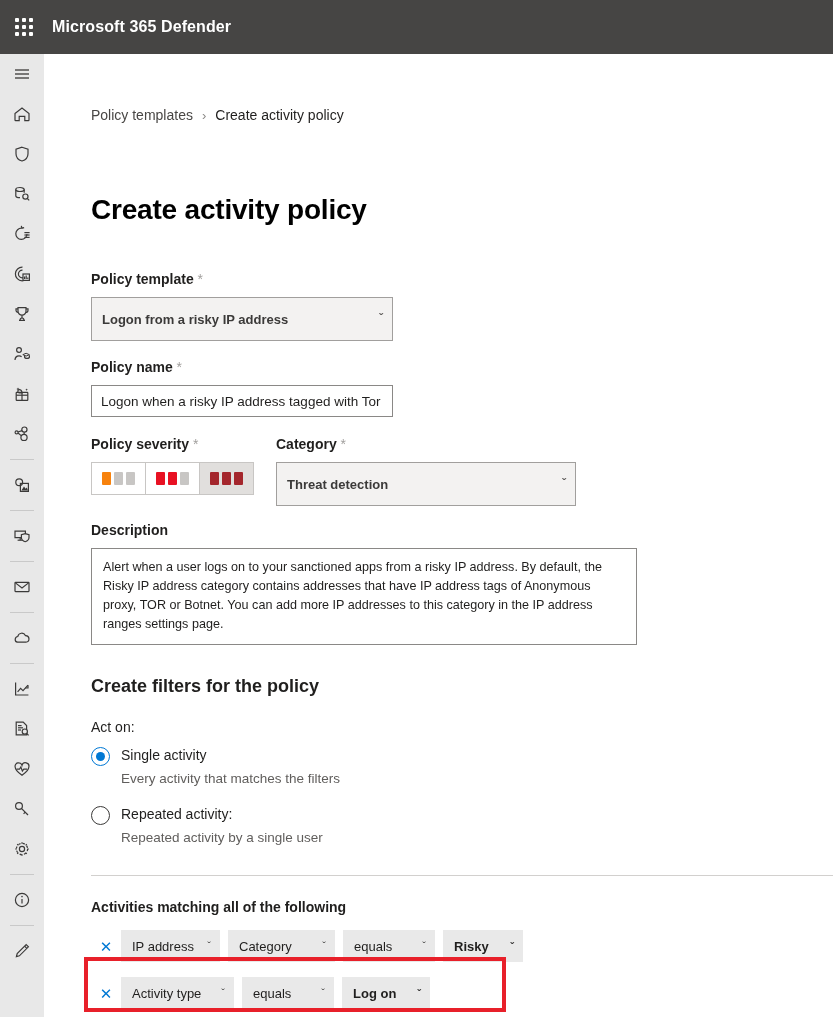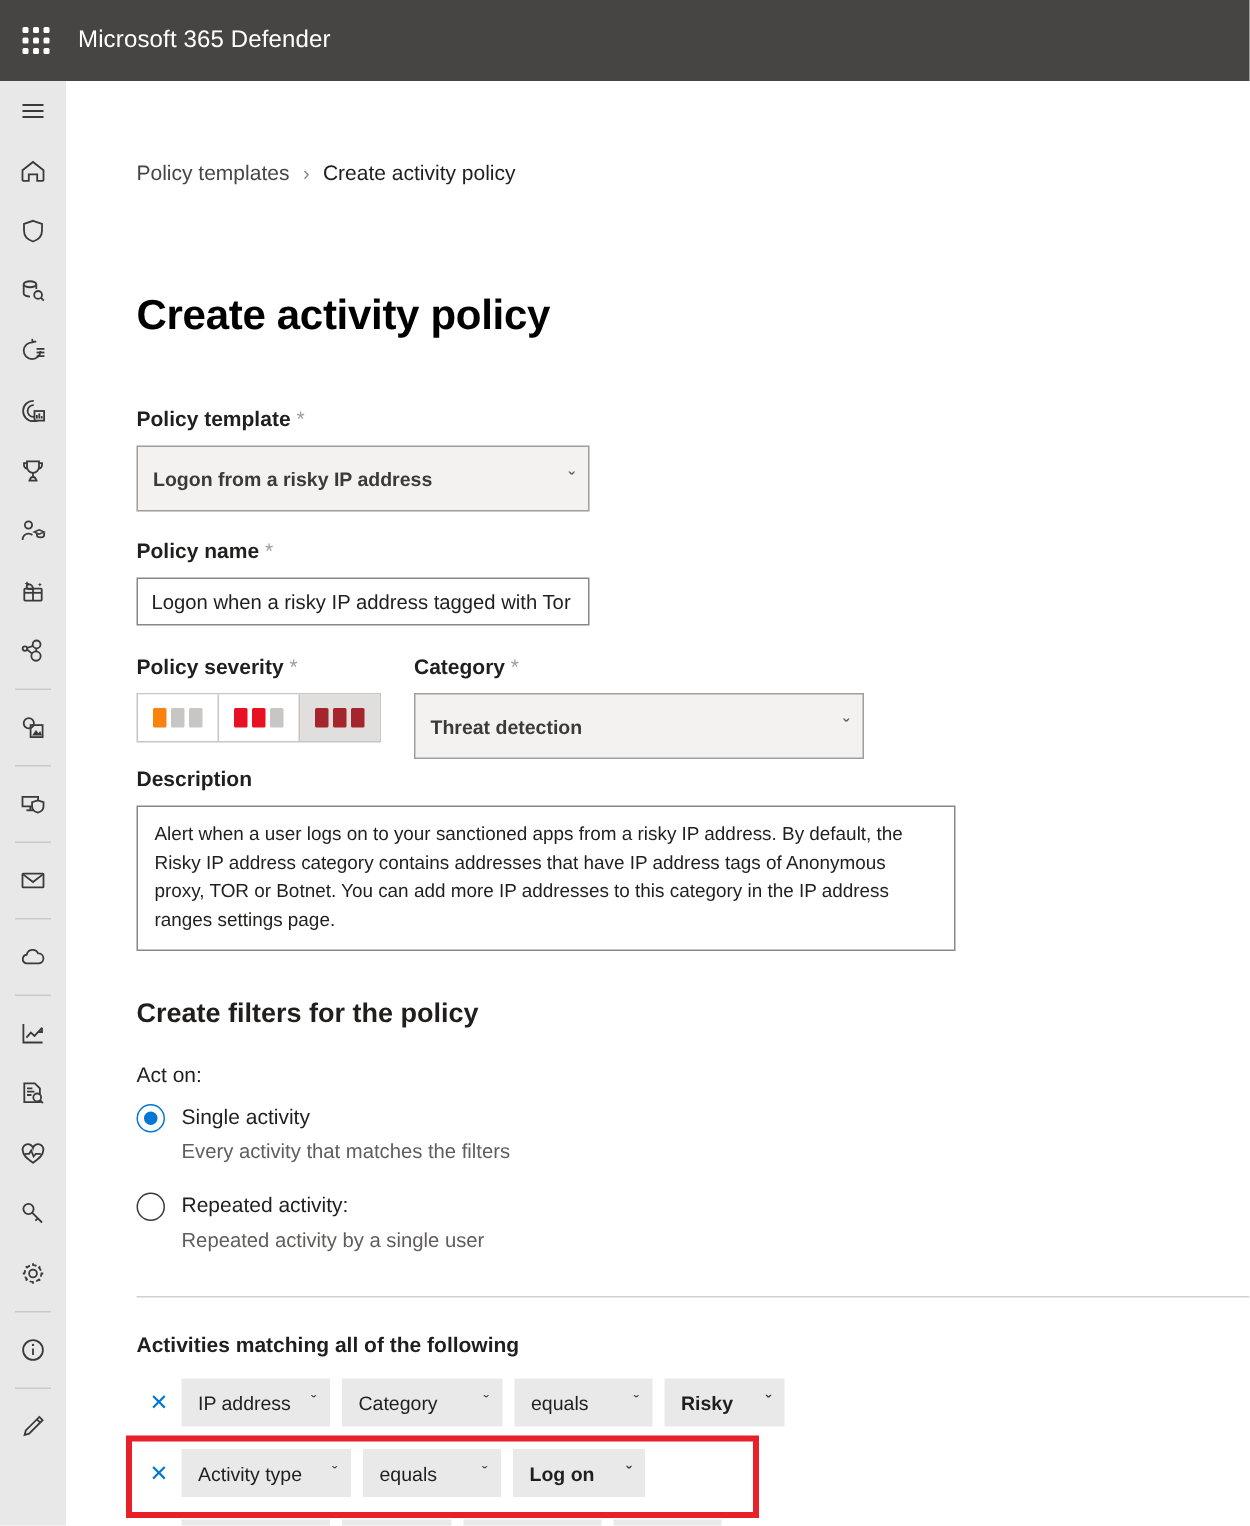--- a/index.html
+++ b/index.html
@@ -43,21 +43,21 @@
   }
   .waffle-grid i {
     display: block;
     width: 4px; height: 4px;
     background: #ffffff;
     border-radius: 1px;
   }
   .suite-title {
     color: #ffffff;
     font-size: 16px;
-    font-weight: normal;
+    font-weight: bold;
     letter-spacing: .1px;
     margin-left: 4px;
     white-space: nowrap;
   }
 
   
   .rail {
     position: absolute;
     top: 54px; left: 0;
     width: 44px;
@@ -587,21 +587,21 @@
           <span>Category</span>
           <span class="req">*</span>
         </div>
         <div class="select-box" style="width:300px;margin-top:9px;">
           <span>Threat detection</span>
           <span class="chev">ˇ</span>
         </div>
       </div>
     </div>
 
-    <div style="padding-top:4px;border-radius:27px;">
+    <div style="padding-top:15px;border-radius:27px;">
       <div class="field-label" style="font-weight:bold;">Description</div>
       <div class="desc-box" style="margin-top:9px;">Alert when a user logs on to your sanctioned apps from a risky IP address. By default, the Risky IP address category contains addresses that have IP address tags of Anonymous proxy, TOR or Botnet. You can add more IP addresses to this category in the IP address ranges settings page.</div>
     </div>
 
     <h2 class="section-title" style="margin-top:31px;">Create filters for the policy</h2>
 
     <div class="acton-label" style="margin-top:22px;">Act on:</div>
 
     <div class="radio-row" style="margin-top:11px;">
       <span class="radio checked"></span>

